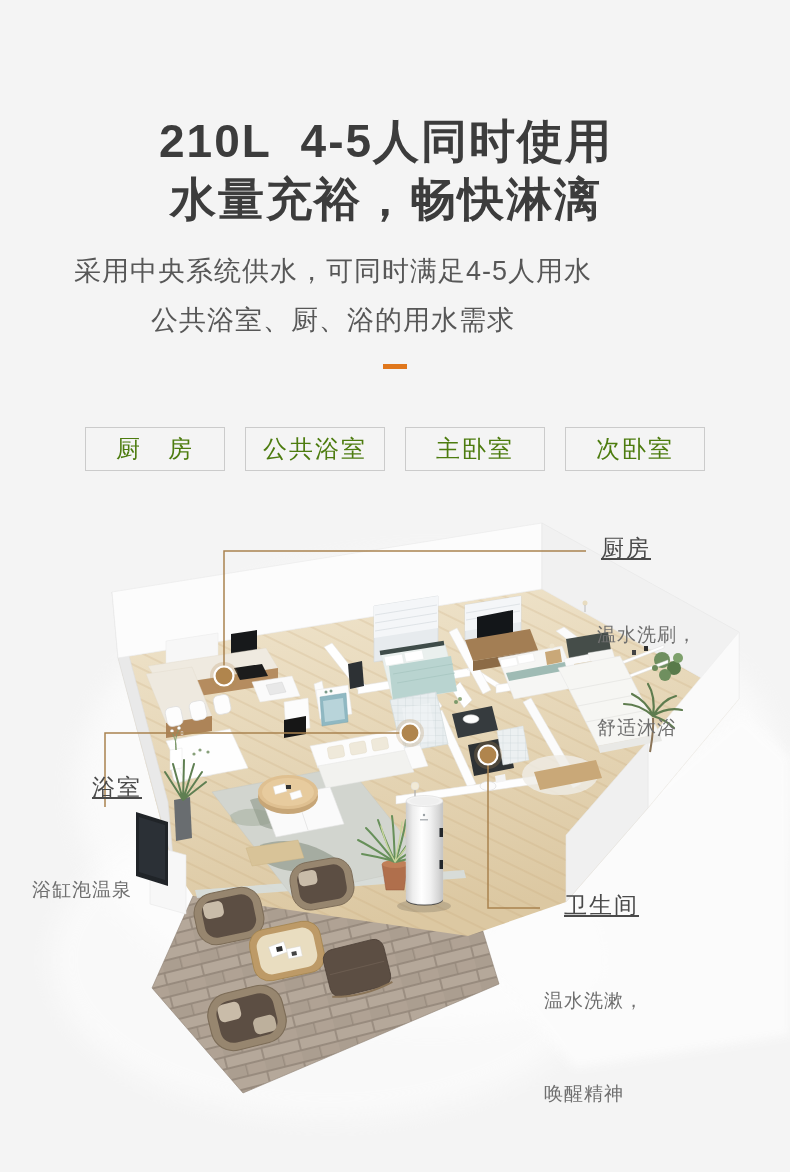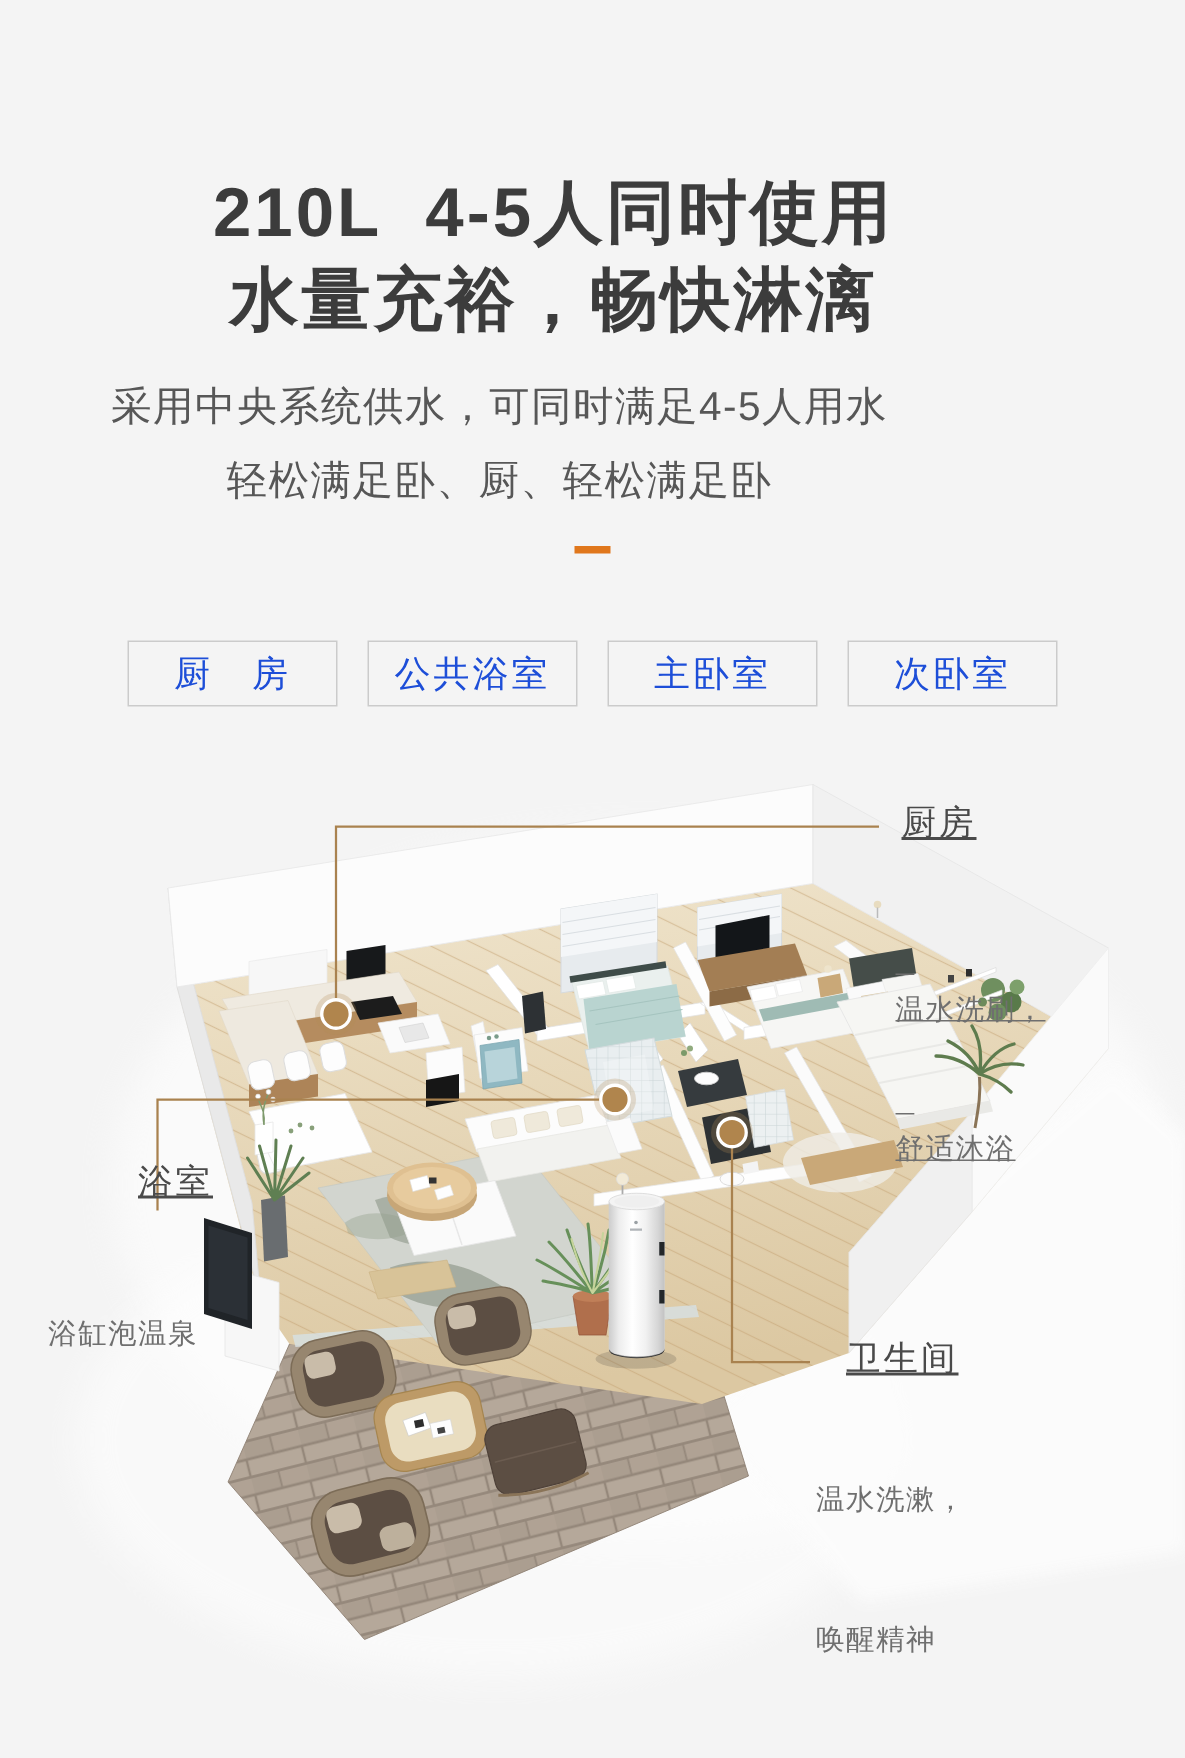--- a/index.html
+++ b/index.html
@@ -4,52 +4,52 @@
 <style>
   * { margin:0; padding:0; box-sizing:border-box; }
   html,body { width:790px; height:1172px; }
   body {
     position:relative;
     width:790px; height:1172px;
     background:#f4f4f4;
     font-family:"Liberation Sans", "DejaVu Sans", sans-serif;
     overflow:hidden;
   }
-  .hero { position:absolute; left:0; top:112px; width:738px; text-align:center; z-index:3; }
+  .hero { position:absolute; left:17px; top:112px; width:738px; text-align:center; z-index:3; }
   .hero-line { font-size:46px; line-height:58px; font-weight:bold; color:#3c3c3c; letter-spacing:2px; white-space:pre; }
   .desc { position:absolute; left:0; top:247px; width:666px; text-align:center; z-index:3; }
   .desc-line { font-size:27px; line-height:49px; font-weight:400; color:#575757; letter-spacing:1px; white-space:pre; }
   .accent-bar { position:absolute; left:383px; top:364px; width:24px; height:5px; background:#e0771c; z-index:3; }
   .tags-row { position:absolute; left:0; top:427px; width:790px; display:flex; justify-content:center; gap:20px; z-index:3; }
   .tag-box {
     width:140px; height:44px; border:1px solid #cbcbcb; background:transparent;
     display:flex; align-items:center; justify-content:center;
-    font-size:24px; color:#1d4ed8; letter-spacing:2px; white-space:pre;
+    font-size:24px; color:#4d7c0f; letter-spacing:2px; white-space:pre;
   }
   .scene { position:absolute; left:0; top:0; width:790px; height:1172px; z-index:1; }
   .callout { position:absolute; z-index:4; }
   .callout-title { font-size:23px; color:#4a4a4a; letter-spacing:2px; white-space:pre;text-decoration:underline; }
   .callout-sub { font-size:19px; color:#6f6f6f; line-height:31px; letter-spacing:1px; white-space:pre; }
   .co-kitchen-title { left:601px; top:533px; }
-  .co-kitchen-sub { left:597px; top:596px;text-decoration:underline; }
+  .co-kitchen-sub { left:597px; top:557px; }
   .co-bath-title { left:44px; top:772px;margin-left:48px; }
   .co-bath-sub { left:6px; top:812px; width:152px; text-align:center; }
   .co-toilet-title { left:544px; top:890px;margin-left:20px; }
   .co-toilet-sub { left:544px; top:923px; }
 </style>
 </head>
 <body>
 
 <div class="hero">
   <div class="hero-line">210L  4-5人同时使用</div>
   <div class="hero-line">水量充裕，畅快淋漓</div>
 </div>
 <div class="desc">
   <div class="desc-line">采用中央系统供水，可同时满足4-5人用水</div>
-  <div class="desc-line">轻松满足卧、厨、轻松满足卧</div>
+  <div class="desc-line">公共浴室、厨、浴的用水需求</div>
 </div>
 <div class="accent-bar"></div>
 
 <div class="tags-row">
   <div class="tag-box">厨　房</div>
   <div class="tag-box">公共浴室</div>
   <div class="tag-box">主卧室</div>
   <div class="tag-box">次卧室</div>
 </div>
 

